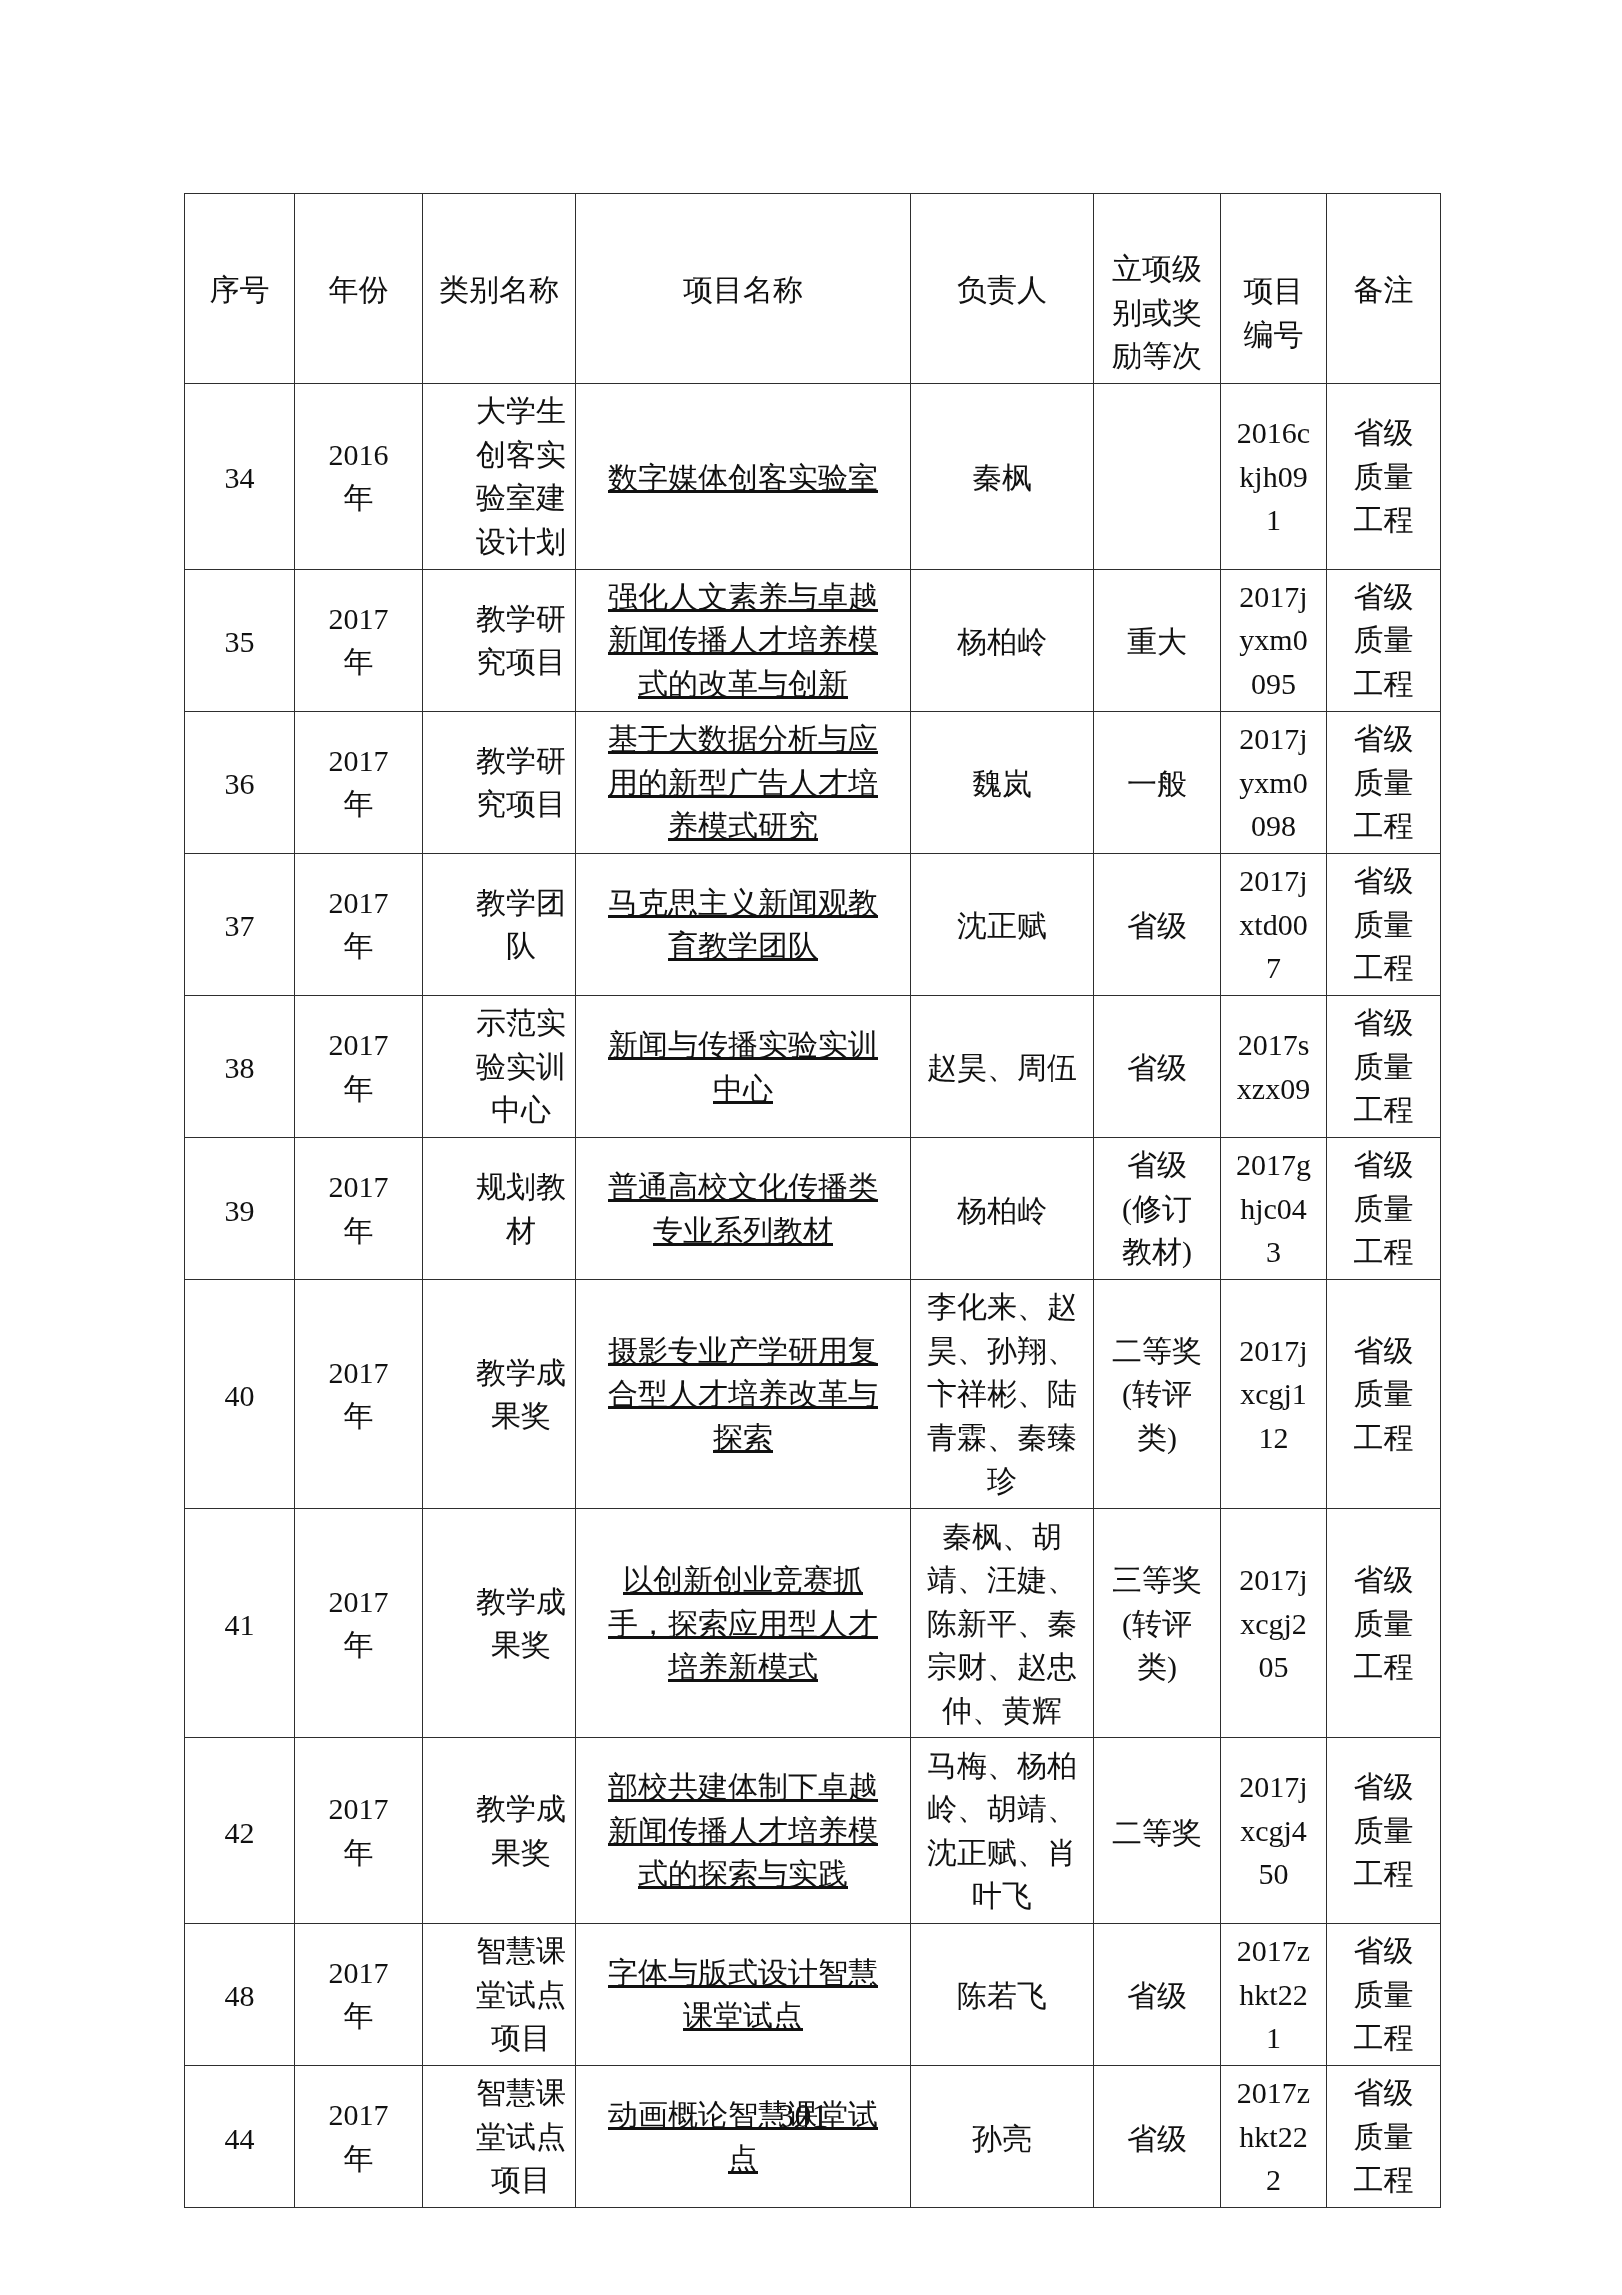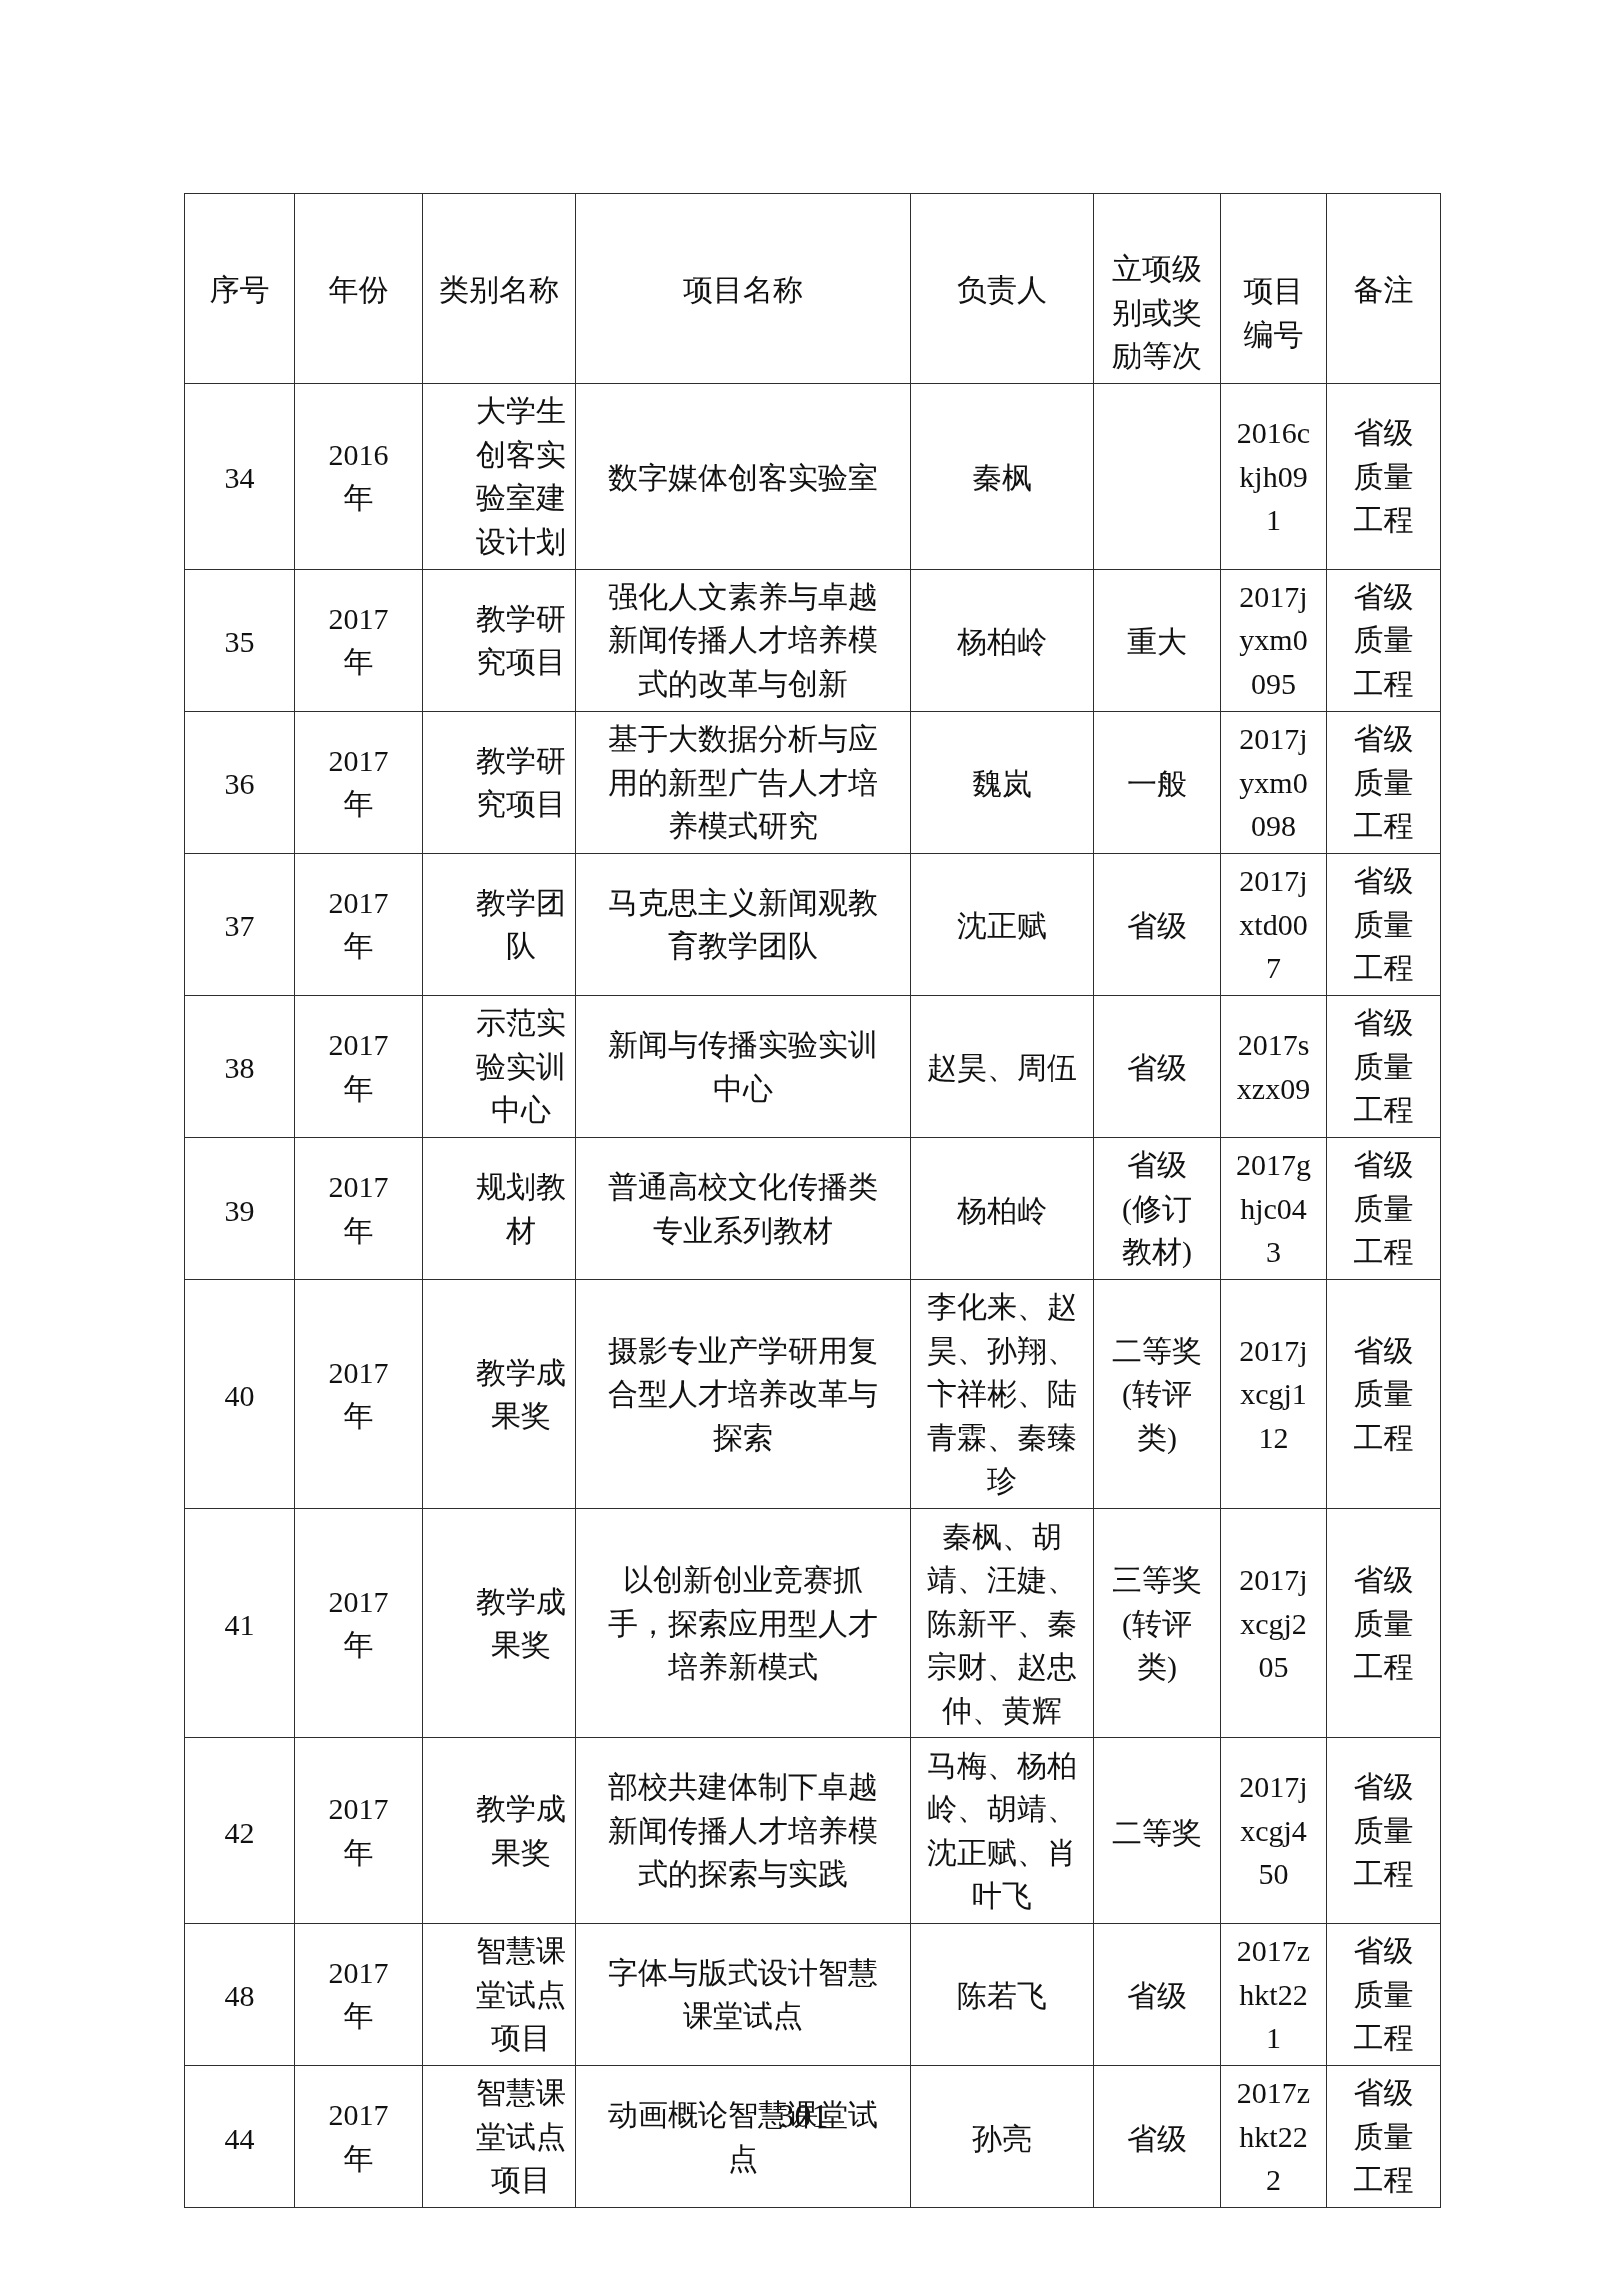--- a/index.html
+++ b/index.html
@@ -28,21 +28,21 @@
     line-height:1.45;
     font-weight:normal;
     overflow:hidden;
   }
   .projects-table thead tr { height:131px; }
 
   
   .inner { display:inline-block; vertical-align:middle; }
   .w-year     { max-width:62px;  }
   .w-category { max-width:94px;margin-left:44px; }
-  .w-project  { max-width:276px; }
+  .w-project  { max-width:276px;text-decoration:underline; }
   .w-leader   { max-width:154px; }
   .w-level    { max-width:94px; }
   .w-code     { max-width:80px; word-break:break-all; }
   .w-note     { max-width:62px;  }
   .w-hdr-level{ max-width:94px;margin-top:48px; }
   .w-hdr-code { max-width:64px;margin-top:48px;  }
 
   .page-number {
     position:absolute;
     left:0; right:16px;

